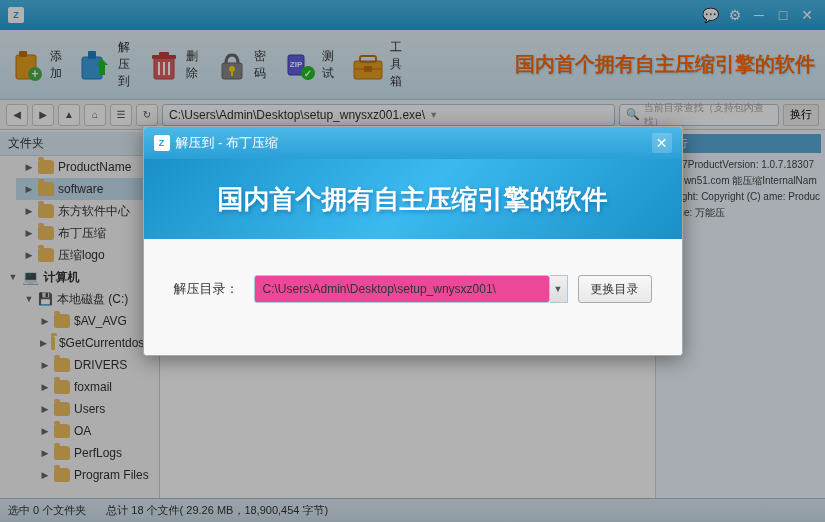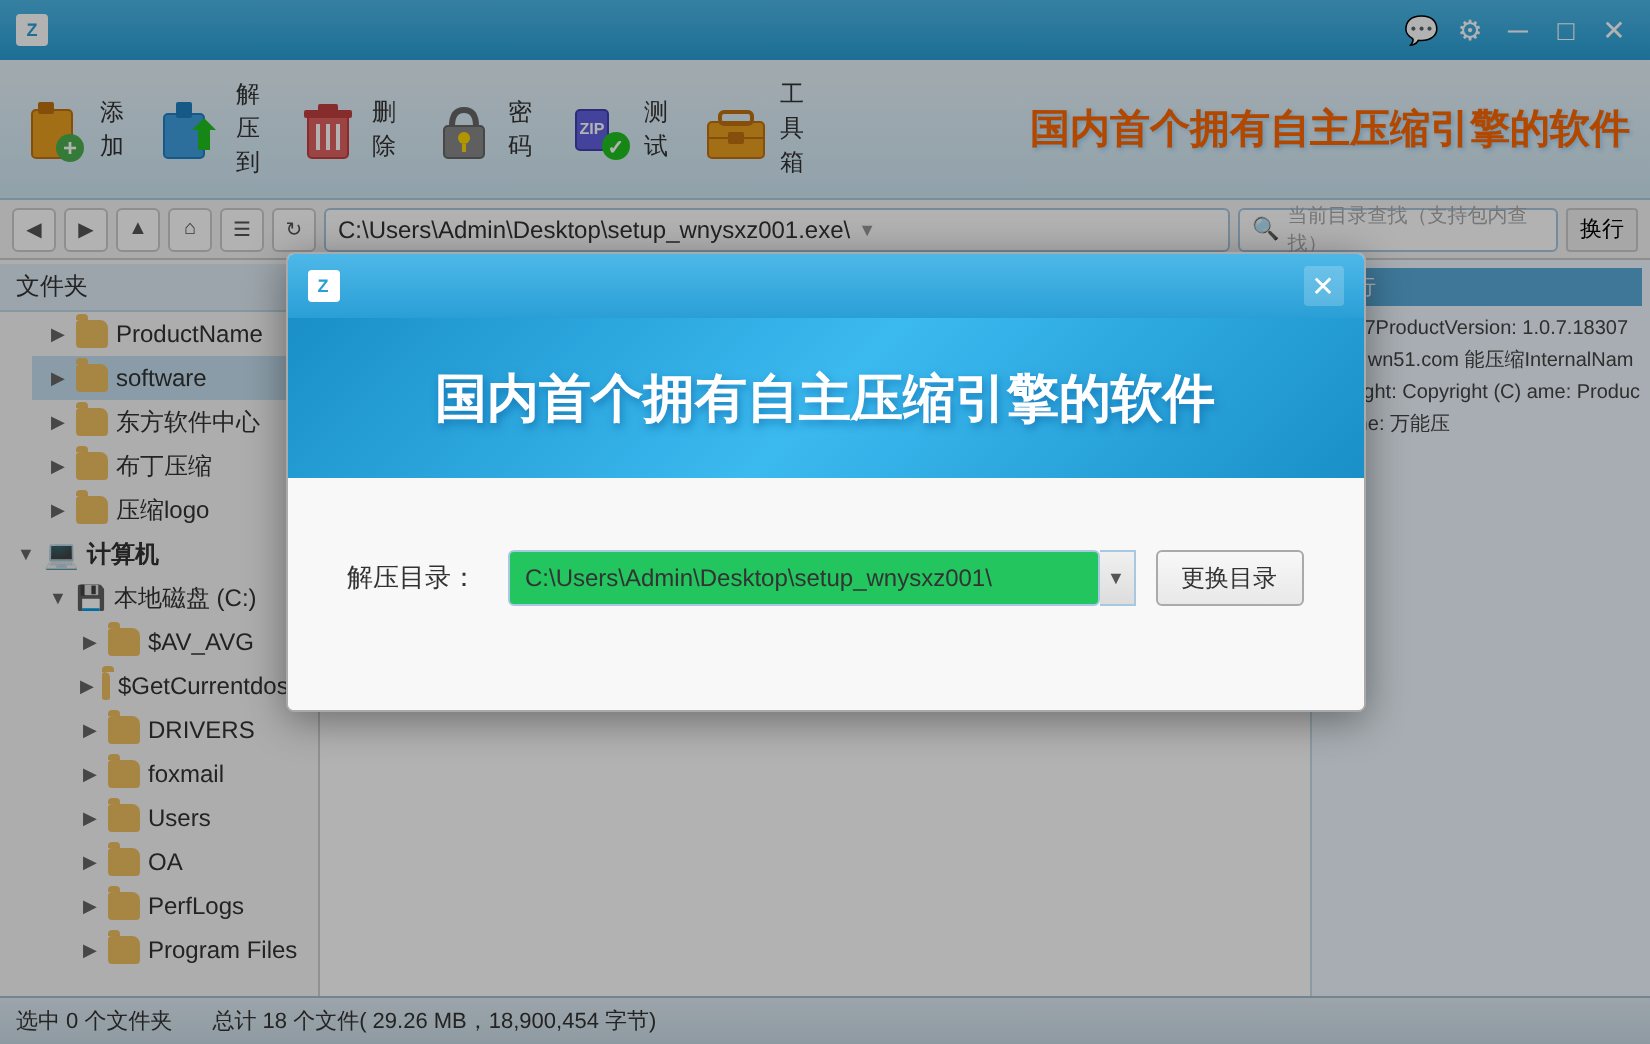--- a/index.html
+++ b/index.html
@@ -280,21 +280,21 @@
     .modal-label {
       font-size: 13px;
       color: #333;
       width: 70px;
       white-space: nowrap;
     }
     .modal-path-input {
       flex: 1;
       height: 28px;
       border: 1px solid #a8c8e0;
-      background: #22c55e;
+      background: #ec4899;
       border-radius: 3px;
       padding: 0 8px;
       font-size: 12px;
       color: #333;
       display: flex; align-items: center;
     }
     .modal-dropdown {
       width: 18px; height: 28px;
       border: 1px solid #a8c8e0;
       border-left: none;
@@ -611,20 +611,21 @@
   <span>选中 0 个文件夹</span>
   <span>总计 18 个文件( 29.26 MB，18,900,454 字节)</span>
 </div>
 
 <div class="modal-overlay">
   <div class="modal">
 
     <div class="modal-title-bar">
       <div style="display:flex;align-items:center;gap:6px;">
         <div style="width:16px;height:16px;background:white;border-radius:2px;display:flex;align-items:center;justify-content:center;font-size:9px;color:#2a9fd6;font-weight:bold;">Z</div>
+        <span class="modal-title-text">解压到 - 布丁压缩</span>
       </div>
       <button class="modal-close-btn">✕</button>
     </div>
 
     <div class="modal-banner">
       <span class="modal-banner-text">国内首个拥有自主压缩引擎的软件</span>
     </div>
 
     <div class="modal-body">
       <div class="modal-row">

